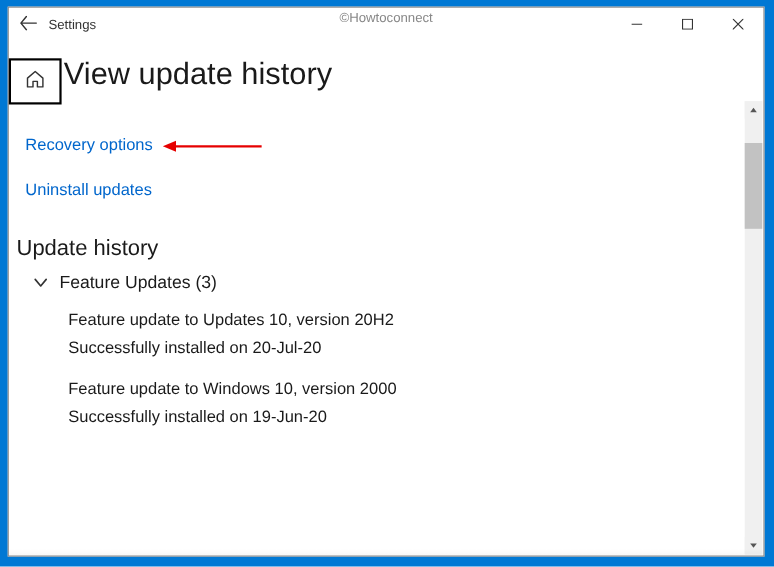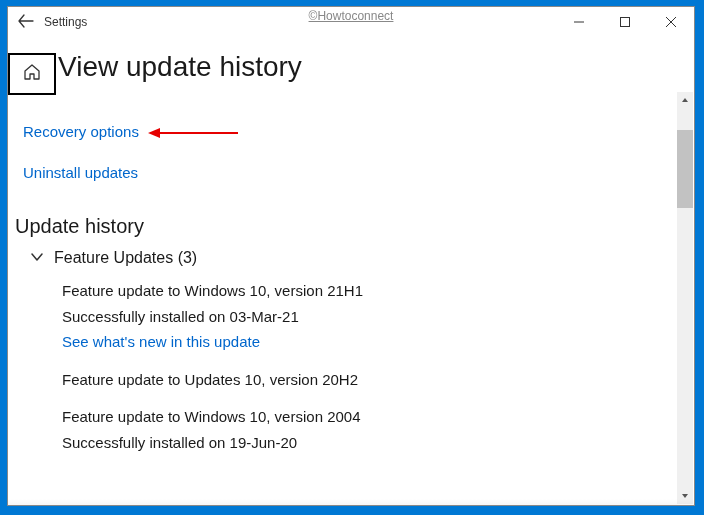--- a/index.html
+++ b/index.html
@@ -56,21 +56,20 @@
     cursor: pointer;
   }
   .watermark {
     position: absolute;
     top: 2px;
     left: 50%;
     transform: translateX(-50%);
     color: #888;
     font-size: 12px;
     pointer-events: none;
-    text-decoration: underline;
   }
   .content {
     position: relative;
     padding: 10px 0 0 0;
     height: calc(100% - 30px);
   }
   .home-box {
     position: absolute;
     left: 0px;
     top: 16px;
@@ -248,29 +247,25 @@
       <span class="chevron-down">
         <svg width="14" height="10" viewBox="0 0 14 10">
             <path d="M2 2 L7 8 L12 2" stroke="#333" stroke-width="1.5" fill="none" stroke-linecap="round" stroke-linejoin="round"></path>
           </svg>
       </span>
       <span>Feature Updates (3)</span>
     </div>
 
     <div class="updates-list">
       <div class="update-item">
-        <div class="update-line">Feature update to Windows 10, version 21H1</div>
-        <div class="update-line">Successfully installed on 03-Mar-21</div>
-        <div class="sublink">See what's new in this update</div>
+        <div class="update-line">Feature update to Updates 10, version 20H2</div>
+        <div class="update-line">Successfully installed on 20-Jul-20</div>
       </div>
       <div class="update-item">
-        <div class="update-line">Feature update to Updates 10, version 20H2</div>
-      </div>
-      <div class="update-item">
-        <div class="update-line">Feature update to Windows 10, version 2004</div>
+        <div class="update-line">Feature update to Windows 10, version 2000</div>
         <div class="update-line">Successfully installed on 19-Jun-20</div>
       </div>
     </div>
 
     <div class="scrollbar-track">
       <div class="scrollbar-arrow up">
         <svg width="8" height="6">
             <path d="M4 1 L7 5 L1 5 Z" fill="#555"></path>
           </svg>
       </div>

